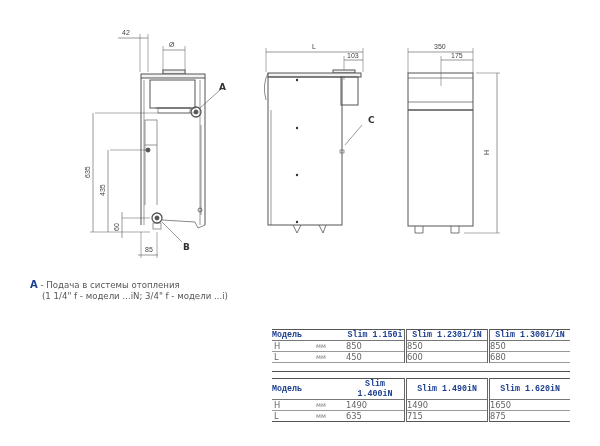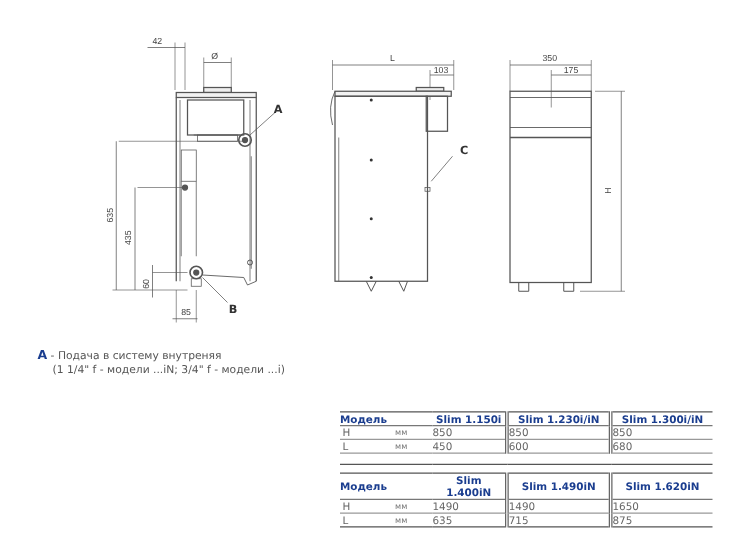--- a/index.html
+++ b/index.html
@@ -8,21 +8,21 @@
   .dim { font-family:"Liberation Sans", sans-serif; font-size:7px; fill:#444; }
   .callout { font-family:"DejaVu Sans", sans-serif; font-size:9px; font-weight:bold; fill:#333; }
   .legend { position:absolute; left:30px; top:279px; width:235px; font-size:8.6px; line-height:11.2px; color:#555; }
   .legend .item { margin-bottom:4px; }
   .legend .key { color:#1a3d8f; font-weight:bold; font-size:10px; }
   .legend .sub { padding-left:12px; }
   .legend .small { margin-bottom:0; }
   .legend .small .key { color:#222; font-size:9px; }
   table.spec { position:absolute; left:272px; border-collapse:collapse; font-size:8.3px; color:#666; }
   table.spec td, table.spec th { padding:0; height:10px; line-height:10px; }
-  table.spec th { color:#1a3d8f; font-weight:bold; text-align:center; font-size:8.3px; }
+  table.spec th { color:#1a3d8f; font-weight:bold; text-align:center; font-size:8.3px;font-family:Liberation Mono, monospace; }
   table.spec th.first { text-align:left; }
   table.spec tr.hdr { border-top:1.5px solid #555; border-bottom:1px solid #777; }
   table.spec tr.row { border-bottom:1px solid #999; }
   table.spec tr.last { border-bottom:1.5px solid #555; }
   table.spec td.c1 { width:42px; padding-left:2px; }
   table.spec td.c2 { width:30px; font-size:6.5px; color:#777; }
   table.spec td.v, table.spec th.v { }
   table.spec .col1 { width:58px; }
   table.spec .col2, table.spec .col3 { width:80px; border-left:3px double #666; }
 </style>
@@ -132,21 +132,21 @@
     <line x1="464" y1="233" x2="500" y2="233" stroke-width="0.5"></line>
     <line x1="497" y1="73" x2="497" y2="233" stroke-width="0.6"></line>
   </g>
   <text class="dim" x="434" y="49">350</text>
   <text class="dim" x="451" y="58">175</text>
   <text class="dim" x="489" y="155" transform="rotate(-90 489 155)">H</text>
 </svg>
 
 <div class="legend">
   <div class="item">
-    <span class="key">A</span><span> - Подача в систему внутреняя</span>
+    <span class="key">A</span><span> - Подача в системы отопления</span>
     <div class="sub">(1 1/4" f - модели ...iN; 3/4" f - модели ...i)</div>
   </div>
 </div>
 
 <table class="spec" style="top:329px;">
   <tbody>
       <tr class="hdr">
     <th class="first" colspan="2">Модель</th>
     <th class="v col1">Slim 1.150i</th>
     <th class="v col2">Slim 1.230i/iN</th>

